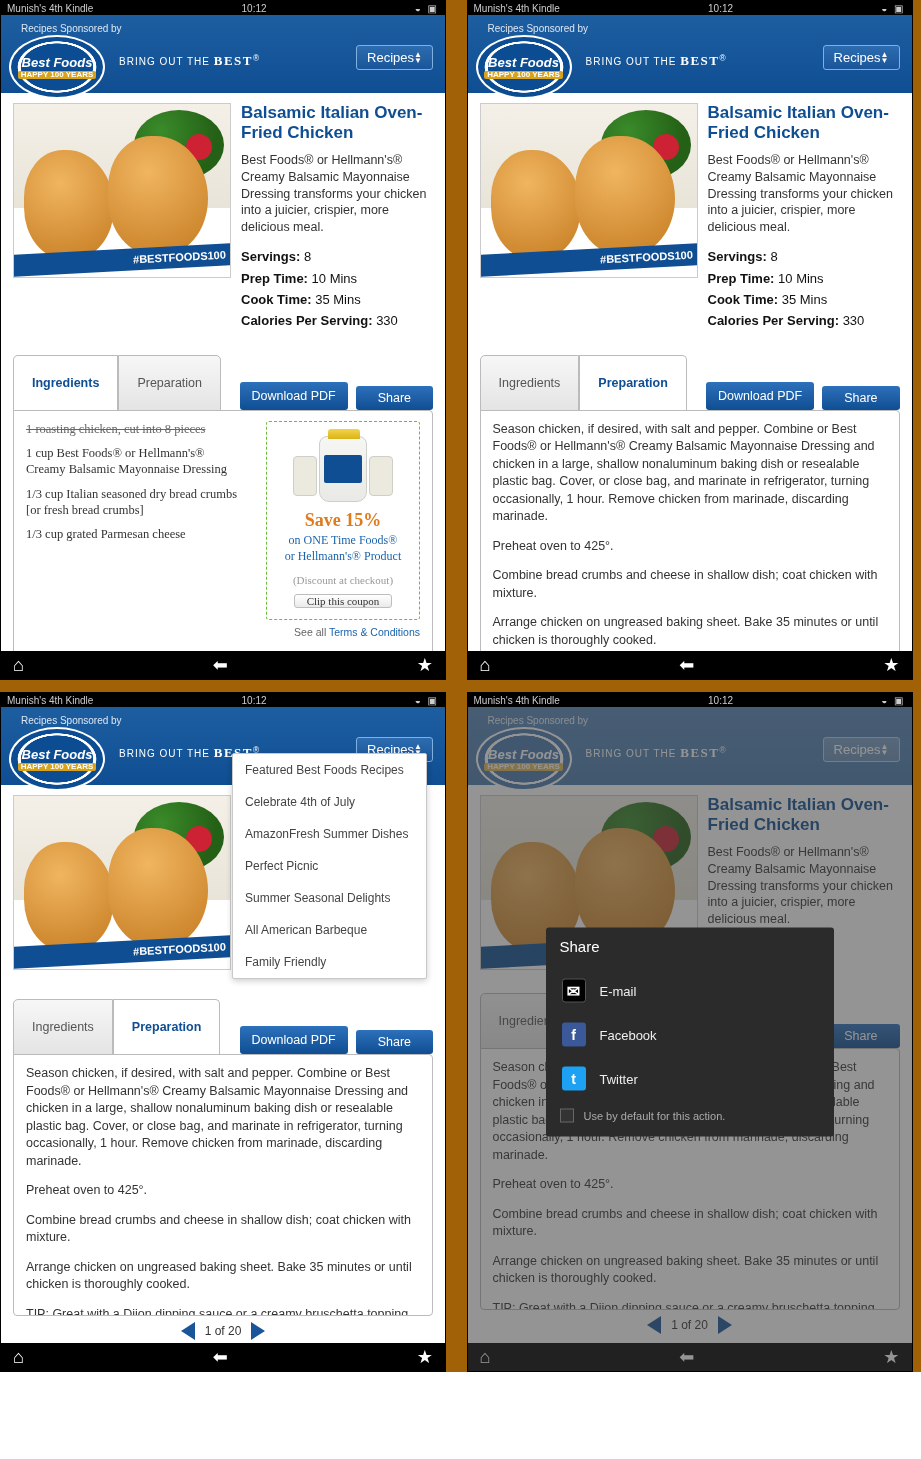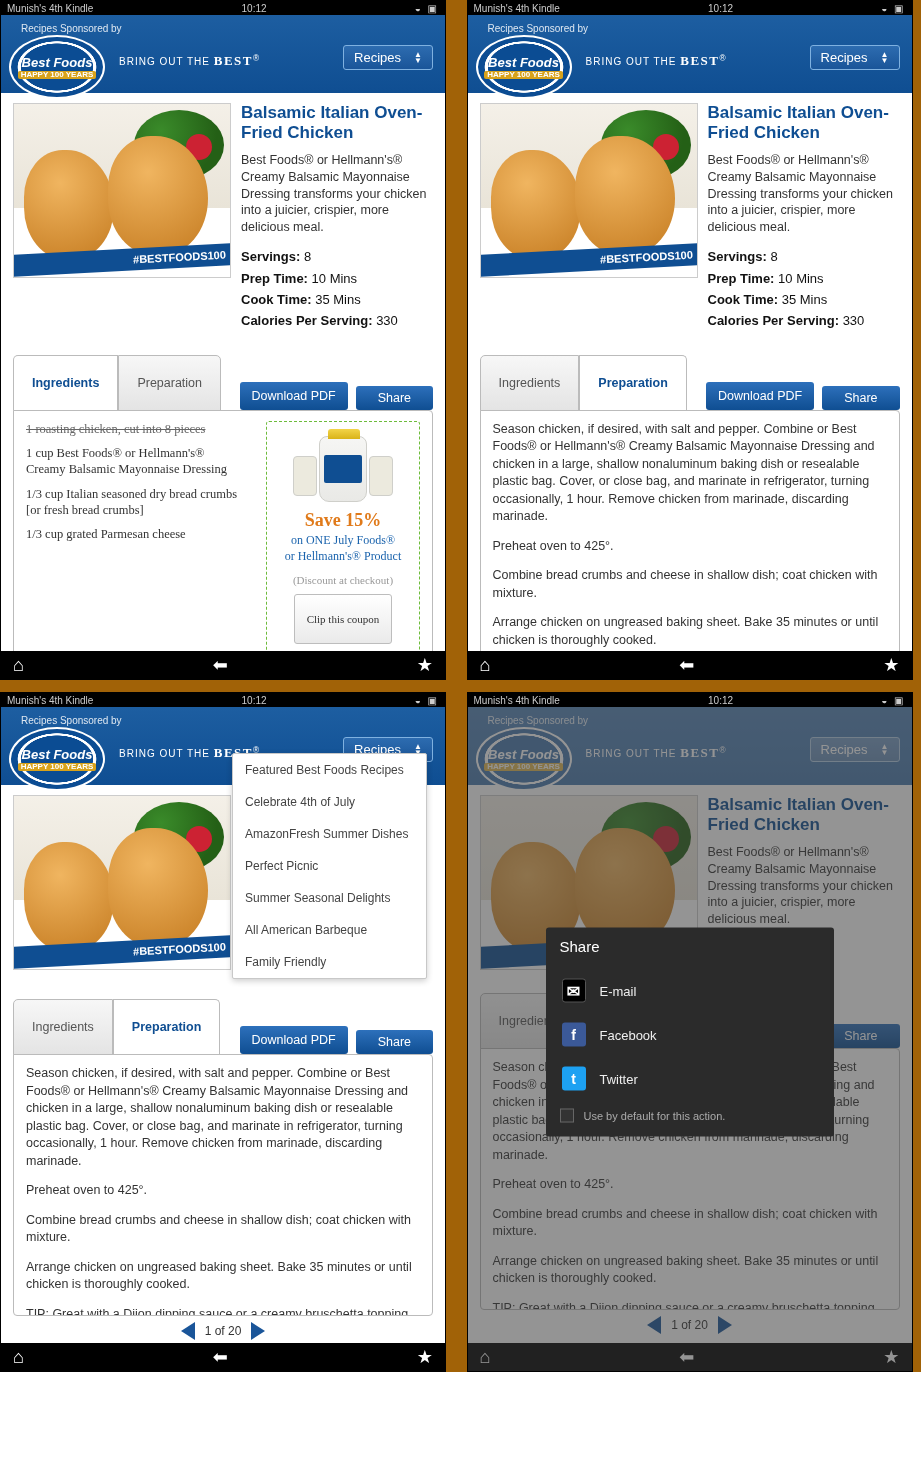--- a/index.html
+++ b/index.html
@@ -17,21 +17,21 @@
   .logo {
     position: absolute; left: 8px; top: 20px; width: 96px; height: 64px;
     background: radial-gradient(ellipse at center, #0b4c93 0%, #0b4c93 55%, #fff 56%, #fff 60%, #0b4c93 61%);
     border-radius: 50%; display: flex; flex-direction: column; align-items: center; justify-content: center;
     font-weight: bold; font-size: 13px; line-height: 1; border: 2px solid #fff;
   }
   .logo .row1 { font-style: italic; }
   .logo .row3 { background: #d8a21b; color: #fff; font-size: 8px; padding: 0 3px; border-radius: 2px; margin-top: 2px; }
   .tagline { position: absolute; left: 118px; top: 38px; font-size: 10px; letter-spacing: 1px; }
   .tagline b { font-size: 13px; font-family: Georgia, serif; font-weight: bold; letter-spacing: 1.5px; }
-  .recipes-btn { position: absolute; right: 12px; top: 30px; background: linear-gradient(#2d6cb0,#1a5599); border: 1px solid #7fb1e0; border-radius: 3px; color: #fff; font-size: 13px; padding: 4px 10px; display: flex; align-items: center; gap: 13px; cursor: pointer; }
+  .recipes-btn { position: absolute; right: 12px; top: 30px; background: linear-gradient(#2d6cb0,#1a5599); border: 1px solid #7fb1e0; border-radius: 3px; color: #fff; font-size: 13px; padding: 4px 10px; display: flex; align-items: center; gap: 0; cursor: pointer; }
   .recipes-btn .sort { display: inline-block; font-size: 8px; line-height: 6px; }
   
   .main { padding: 10px 12px 0 12px; }
   .hero { display: flex; gap: 10px; }
   .photo { width: 218px; height: 175px; border: 1px solid #ccc; background: linear-gradient(180deg,#f4f0e8 0%, #e9e4d8 60%, #ffffff 60%); position: relative; overflow: hidden; }
   .photo .ribbon { position: absolute; left: -10px; bottom: 6px; right: -10px; height: 22px; background: #0f4e92; color: #fff; font-size: 11px; font-weight: bold; display: flex; align-items: center; justify-content: flex-end; padding-right: 14px; transform: rotate(-3deg); }
   .photo .chicken { position: absolute; width: 90px; height: 110px; background: radial-gradient(circle at 40% 30%, #f0b560, #c47a1f); border-radius: 45% 55% 50% 50%; }
   .photo .c1 { left: 10px; top: 46px; }
   .photo .c2 { left: 94px; top: 32px; width: 100px; height: 120px; }
   .photo .veg { position:absolute; right:6px; top:6px; width:90px; height:70px; background: radial-gradient(circle at 30% 30%, #3a8b2a 0%, #246016 70%); border-radius: 50%; }
@@ -59,21 +59,21 @@
   .coupon { flex: 0 0 154px; border: 1px dashed #6dbb3b; border-radius: 3px; padding: 8px 8px 10px 8px; text-align: center; font-size: 12px; }
   .coupon .jar { width: 48px; height: 66px; background: linear-gradient(#f6f6f4,#e9e9e6); border-radius: 8px 8px 10px 10px; margin: 6px auto 2px; position: relative; border:1px solid #cfcfca; }
   .coupon .jar::before { content:""; position:absolute; left:8px; top:-8px; width:32px; height:10px; background: linear-gradient(#f2d449,#d9b318); border-radius:3px 3px 0 0; }
   .coupon .jar .lbl { position:absolute; left:4px; right:4px; top:18px; height:28px; background:#0f4e92; border-radius:2px; }
   .coupon .mini { position:absolute; width:24px; height:40px; background:#eceade; border-radius:4px; border:1px solid #cfcfca; }
   .coupon .mini.l { left: calc(50% - 50px); top: 34px; }
   .coupon .mini.r { left: calc(50% + 26px); top: 34px; }
   .coupon .save { color: #e07a1a; font-size: 18px; font-weight: bold; margin-top: 8px; }
   .coupon .on { color: #1a63ad; font-size: 12px; line-height: 1.3; margin-top: 2px; }
   .coupon .disc { color: #999; font-size: 11px; margin-top: 10px; }
-  .coupon .clip { margin-top: 8px; display: inline-block; background: linear-gradient(#fff,#eaeaea); border:1px solid #bdbdbd; border-radius:3px; padding: 18px 12px; font-size: 11px; color:#333; cursor:pointer; }
+  .coupon .clip { margin-top: 8px; display: inline-block; background: linear-gradient(#fff,#eaeaea); border:1px solid #bdbdbd; border-radius:3px; padding: 0 12px; font-size: 11px; color:#333; cursor:pointer; }
   .terms { text-align: right; font-size: 10.5px; margin-top: 6px; color:#666; }
   .terms a { color:#1a63ad; text-decoration: none; }
   
   .prep p { margin-bottom: 12px; line-height: 1.4; }
   .prep .flag { position: relative; margin-left: -18px; padding-left: 18px; }
   .prep .flag::before { content:""; position:absolute; left:-8px; top:1px; width:0; height:0; border-top:8px solid transparent; border-bottom:8px solid transparent; border-left:14px solid #0f4e92; }
   
   .pager { display:flex; align-items:center; justify-content:center; gap:10px; margin-top:6px; font-size:12px; color:#333; padding-bottom:2px;}
   .pager .tri { width:0;height:0;border-top:9px solid transparent;border-bottom:9px solid transparent; cursor:pointer; }
   .pager .tri.l { border-right:14px solid #1a5599; }
@@ -161,21 +161,21 @@
           <div>1 cup Best Foods® or Hellmann's® Creamy Balsamic Mayonnaise Dressing</div>
           <div>1/3 cup Italian seasoned dry bread crumbs [or fresh bread crumbs]</div>
           <div>1/3 cup grated Parmesan cheese</div>
         </div>
         <div class="coupon" style="position:relative">
           <div class="mini l"></div><div class="mini r"></div>
           <div class="jar">
                 <div class="lbl"></div>
               </div>
           <div class="save">Save 15%</div>
-          <div class="on"><span>on ONE July Foods®</span><br><span>or Hellmann's® Product</span></div>
+          <div class="on"><span>on ONE Time Foods®</span><br><span>or Hellmann's® Product</span></div>
           <div class="disc">(Discount at checkout)</div>
           <div class="clip">Clip this coupon</div>
         </div>
       </div>
       <div class="terms"><span>See all</span> <a href="#">Terms &amp; Conditions</a></div>
     </div>
 
     <div class="pager">
       <div class="tri l"></div>
       <span>1 of 20</span>

